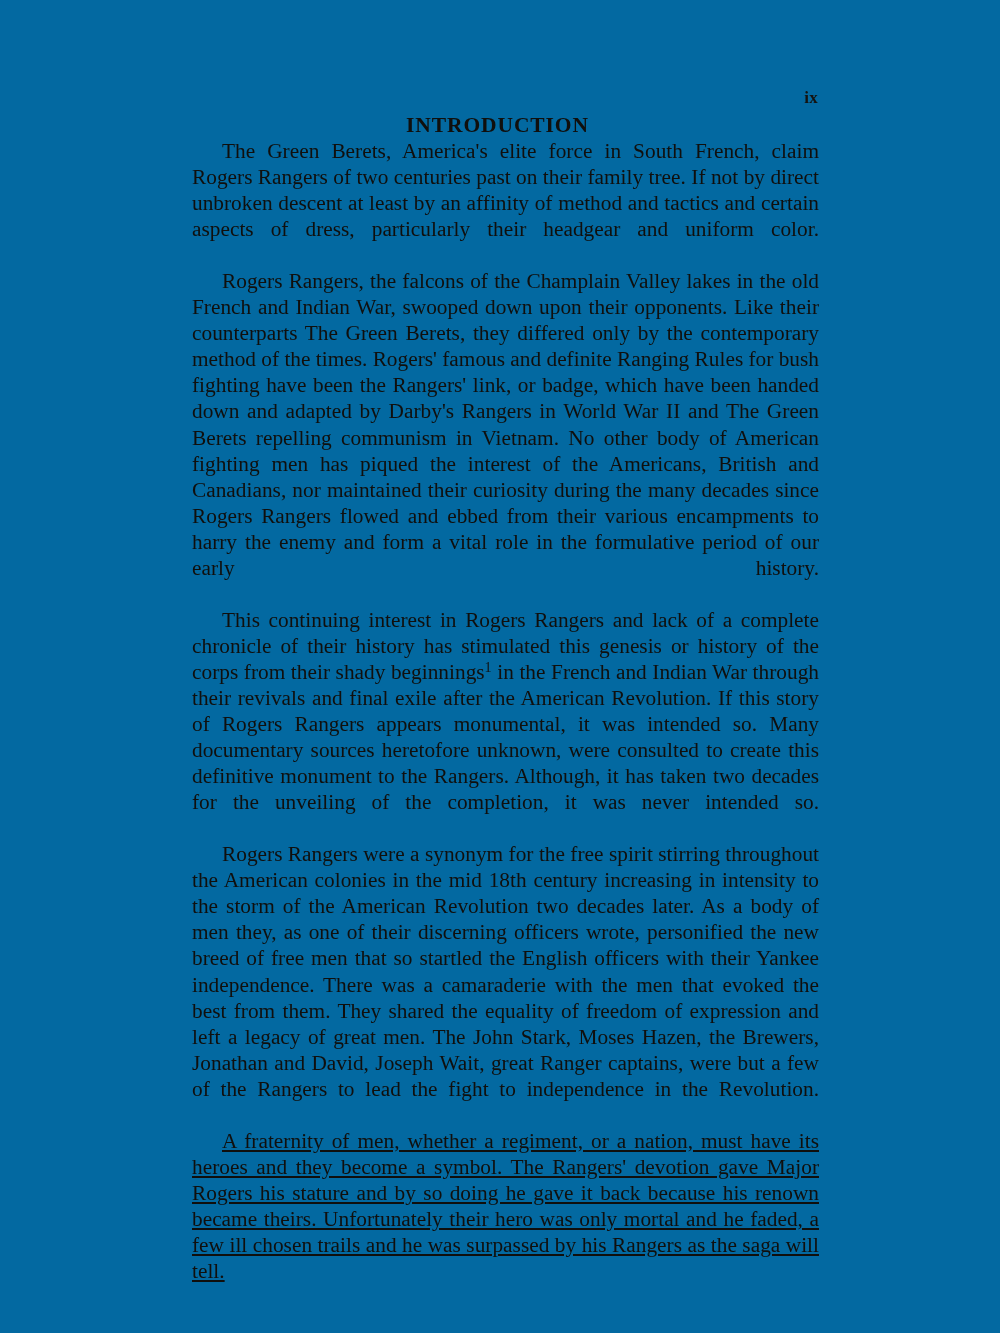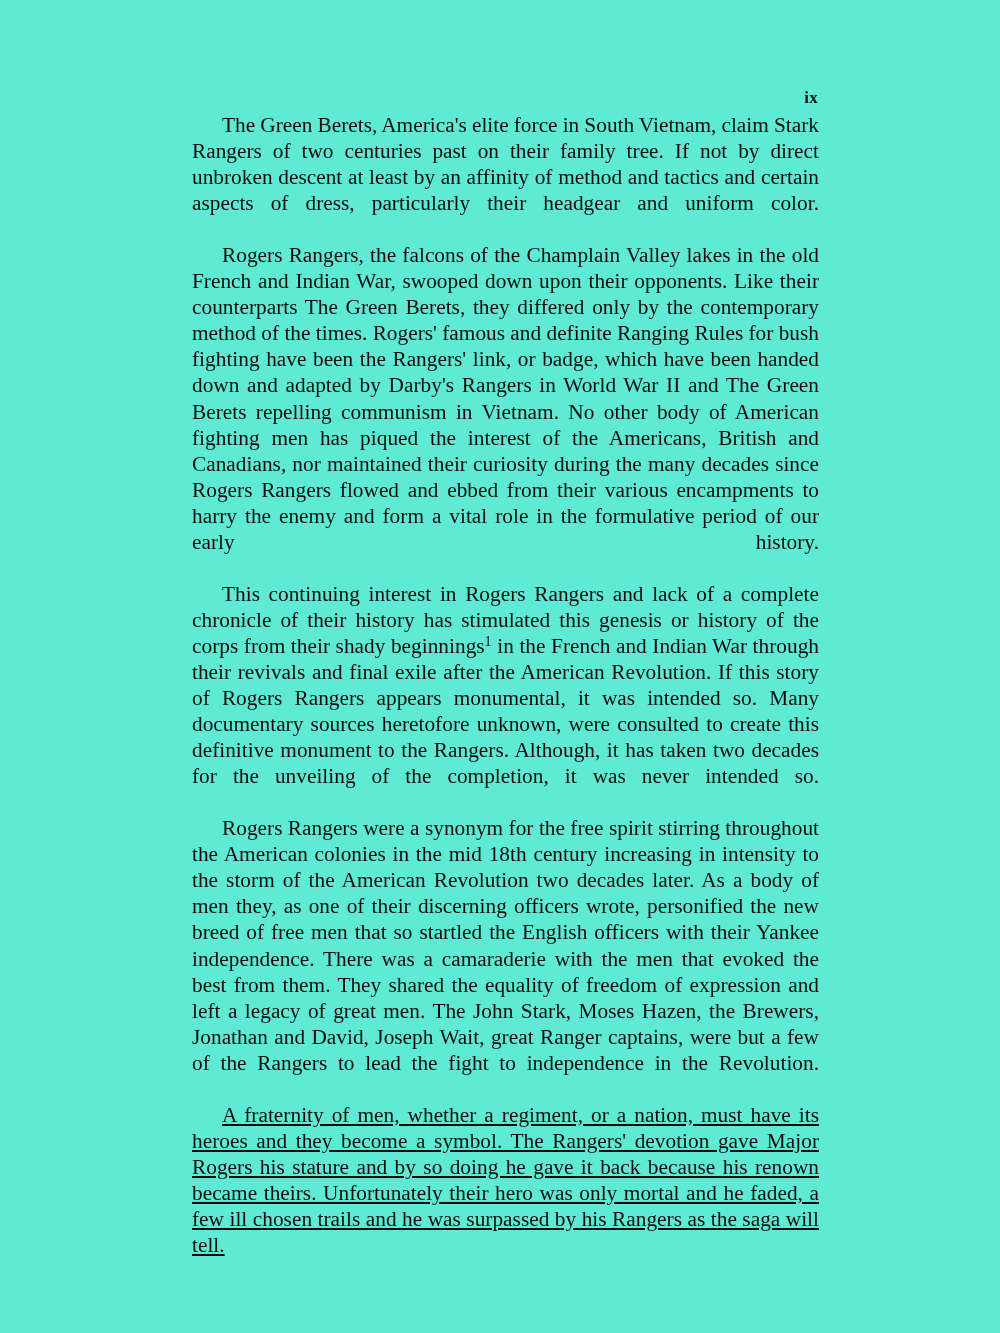--- a/index.html
+++ b/index.html
@@ -4,21 +4,21 @@
 <style>
   html, body {
     margin: 0;
     padding: 0;
     background: #ffffff;
   }
   .page {
     position: relative;
     width: 1000px;
     height: 1333px;
-    background: #5eead4;
+    background: #0369a1;
     overflow: hidden;
     font-family: "Liberation Serif", "DejaVu Serif", serif;
     color: #100f0d;
   }
 
   
   .folio {
     position: absolute;
     left: 0;
     top: 88px;
@@ -80,22 +80,23 @@
 </style>
 </head>
 <body>
 
 <div class="page">
 
   <div class="folio">ix</div>
 
   <div class="column">
 
+    <h1 class="chapter-title">INTRODUCTION</h1>
 
-    <p class="body">The Green Berets, America's elite force in South Vietnam, claim Stark Rangers of two centuries past on their family tree. If not by direct unbroken descent at least by an affinity of method and tactics and certain aspects of dress, particularly their headgear and uniform color.</p>
+    <p class="body">The Green Berets, America's elite force in South French, claim Rogers Rangers of two centuries past on their family tree. If not by direct unbroken descent at least by an affinity of method and tactics and certain aspects of dress, particularly their headgear and uniform color.</p>
 
     <p class="body">Rogers Rangers, the falcons of the Champlain Valley lakes in the old French and Indian War, swooped down upon their opponents. Like their counterparts The Green Berets, they differed only by the contemporary method of the times. Rogers' famous and definite Ranging Rules for bush fighting have been the Rangers' link, or badge, which have been handed down and adapted by Darby's Rangers in World War II and The Green Berets repelling communism in Vietnam. No other body of American fighting men has piqued the interest of the Americans, British and Canadians, nor maintained their curiosity during the many decades since Rogers Rangers flowed and ebbed from their various encampments to harry the enemy and form a vital role in the formulative period of our early history.</p>
 
     <p class="body"><span>This continuing interest in Rogers Rangers and lack of a complete chronicle of their history has stimulated this genesis or history of the corps from their shady beginnings</span><sup class="fn">1</sup><span> in the French and Indian War through their revivals and final exile after the American Revolution. If this story of Rogers Rangers appears monumental, it was intended so. Many documentary sources heretofore unknown, were consulted to create this definitive monument to the Rangers. Although, it has taken two decades for the unveiling of the completion, it was never intended so.</span></p>
 
     <p class="body">Rogers Rangers were a synonym for the free spirit stirring throughout the American colonies in the mid 18th century increasing in intensity to the storm of the American Revolution two decades later. As a body of men they, as one of their discerning officers wrote, personified the new breed of free men that so startled the English officers with their Yankee independence. There was a camaraderie with the men that evoked the best from them. They shared the equality of freedom of expression and left a legacy of great men. The John Stark, Moses Hazen, the Brewers, Jonathan and David, Joseph Wait, great Ranger captains, were but a few of the Rangers to lead the fight to independence in the Revolution.</p>
 
     <p class="body">A fraternity of men, whether a regiment, or a nation, must have its heroes and they become a symbol. The Rangers' devotion gave Major Rogers his stature and by so doing he gave it back because his renown became theirs. Unfortunately their hero was only mortal and he faded, a few ill chosen trails and he was surpassed by his Rangers as the saga will tell.</p>
 
   </div>

